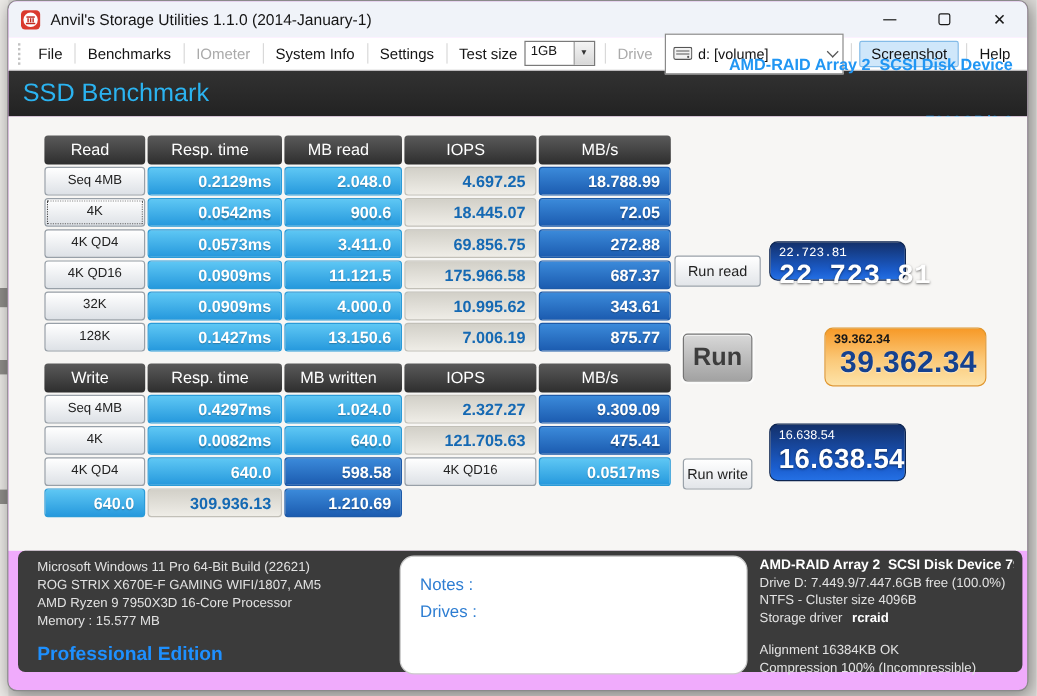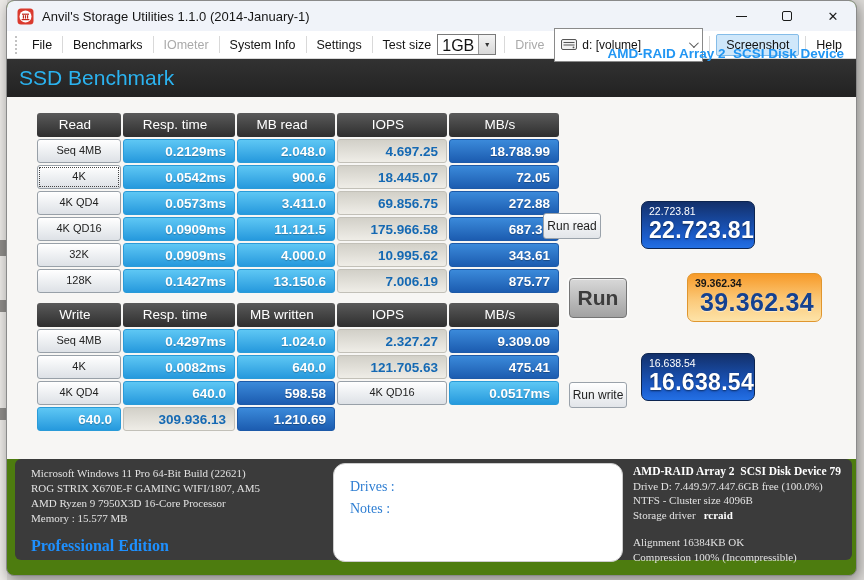--- a/index.html
+++ b/index.html
@@ -6,21 +6,21 @@
   html,body { width:864px; height:580px; }
   body { font-family:"Liberation Sans", sans-serif; background:#dcdad7; overflow:hidden; }
 
   .stage { position:relative; width:864px; height:580px; }
 
   
   .bg-sliver { position:absolute; left:0; top:0; width:7px; height:580px; background:#eceae7; }
   .bg-sliver .frag { position:absolute; left:0; width:7px; background:#8f8d8a; }
 
   .window { position:absolute; left:6px; top:0; width:851px; height:576px;
-            background:#4d7c0f; border:1px solid #8a8a8a; border-radius:8px;
+            background:#f0abfc; border:1px solid #8a8a8a; border-radius:8px;
             overflow:hidden; box-shadow:2px 4px 14px rgba(0,0,0,.4); }
 
   
   .titlebar { height:30px; background:#f0f3f9; display:flex; align-items:center; padding-left:10px; }
   .appicon { width:17px; height:17px; margin-right:8px; flex:0 0 auto; }
   .title { font-size:13px; color:#151515; flex:1 1 auto; }
   .wincontrols { display:flex; height:30px; }
   .wbtn { width:46px; height:30px; display:flex; align-items:center; justify-content:center; cursor:pointer; }
   .glyph-min { width:11px; height:1px; background:#1a1a1a; display:block; }
   .glyph-max { width:10px; height:10px; border:1px solid #1a1a1a; border-radius:2px; display:block; }
@@ -29,21 +29,21 @@
   
   .toolbar { height:28px; background:#ffffff; display:flex; align-items:center;
              border-bottom:1px solid #d8d8d8; padding:0 6px; font-size:12.5px; color:#141414; }
   .grip { width:3px; height:18px; border-left:2px dotted #c2c2c2; margin:0 6px 0 2px; }
   .menu-item { padding:3px 8px; cursor:pointer; white-space:nowrap; }
   .menu-item.disabled { color:#aaaaaa; }
   .tsep { width:1px; height:17px; background:#d9d9d9; margin:0 2px; }
   .tlabel { padding:3px 6px 3px 8px; white-space:nowrap;text-align:right; }
   .tlabel.disabled { color:#aaaaaa; }
   .combo-classic { display:flex; height:21px; border:1px solid #7a7a7a; width:62px; background:#fff; }
-  .combo-field { flex:1; font-size:16px; padding:2px 4px; color:#111; }
+  .combo-field { flex:1; font-size:11px; padding:2px 4px; color:#111; }
   .combo-btn { width:17px; background:linear-gradient(180deg,#f4f4f4,#d8d8d8); border-left:1px solid #9a9a9a;
                display:flex; align-items:center; justify-content:center; font-size:7px; color:#333; cursor:pointer; }
   .combo-flat { display:flex; align-items:center; height:34px; border:1px solid #8a8a8a; background:#fff;
                 width:158px; padding:0 6px; margin-left:4px; cursor:pointer; }
   .combo-flat .val { flex:1; font-size:12px; color:#111; margin-left:5px; white-space:nowrap; overflow:hidden; }
   .chev { width:7px; height:7px; border-right:1.5px solid #555; border-bottom:1.5px solid #555;
           transform:rotate(45deg) translateY(-2px); flex:0 0 auto; }
   .btn-screenshot { margin:0 4px; padding:3px 9px; background:#cfe7fa; border:1px solid #84bce8;
                     border-radius:2px; font-size:12.5px; color:#111; cursor:pointer; white-space:nowrap; }
 
@@ -87,21 +87,21 @@
   .score.blue { background:linear-gradient(180deg,#13306a 0%,#1b5ecf 78%,#2470e4 100%);
                 border:1px solid #0d2550; color:#fff; }
   .score.blue .score-large { text-shadow:0 1px 2px rgba(0,0,0,.55); }
   .score.orange { background:linear-gradient(180deg,#f79a28 0%,#fbc979 55%,#fde3a8 100%);
                   border:1px solid #e0962e; }
   .score.orange .score-small { color:#161616; font-weight:bold; }
   .score.orange .score-large { color:#15418f; font-size:25px; text-shadow:0 1px 1px rgba(255,255,255,.55); }
 
   
   .footer { position:absolute; left:8px; top:458px; width:837px; height:101px;
-            background:#3b3b3b; border-radius:6px; color:#e2e2e2; font-size:11px;font-family:Liberation Serif, serif; }
+            background:#3b3b3b; border-radius:6px; color:#e2e2e2; font-size:11px; }
   .sysinfo { position:absolute; left:16px; top:7px; line-height:15px; }
   .edition { color:#1e90ff; font-weight:bold; font-size:16px; margin-top:12px; }
   .notes-box { position:absolute; left:318px; top:4px; width:290px; height:99px;
                background:#ffffff; border-radius:12px; border:1px solid #cccccc;
                padding:12px 16px; }
   .notes-line { color:#2d7dd2; font-size:14px; line-height:22px; }
   .driveinfo { position:absolute; left:618px; top:5px; width:212px; line-height:14.5px;
                white-space:nowrap; overflow:hidden; }
   .di-title { font-weight:bold; color:#ffffff; font-size:11.5px; white-space:pre; }
   .di-gap { height:13px; }
@@ -255,23 +255,23 @@
         <div class="cell c-blue">640.0</div>
         <div class="cell c-mbs">598.58</div>
 
         <div class="lbl-btn">4K QD16</div>
         <div class="cell c-blue">0.0517ms</div>
         <div class="cell c-blue">640.0</div>
         <div class="cell c-iops">309.936.13</div>
         <div class="cell c-mbs">1.210.69</div>
       </div>
 
-      <div class="btn-small" style="left:536px; top:116px; width:58px; height:26px;">Run read</div>
-
-      <div class="score blue" style="left:634px; top:104px; width:114px; height:48px;">
+      <div class="btn-small" style="left:555px; top:116px; width:72px; height:26px;">Run read</div>
+
+      <div class="score blue" style="left:634px; top:104px; width:114px; height:33px;font-family:Liberation Mono, monospace;">
         <div class="score-small">22.723.81</div>
         <div class="score-large">22.723.81</div>
       </div>
 
       <div class="btn-run">Run</div>
 
       <div class="score orange" style="left:680px; top:176px; width:135px; height:49px;">
         <div class="score-small">39.362.34</div>
         <div class="score-large">39.362.34</div>
       </div>
@@ -287,22 +287,22 @@
     <div class="footer">
       <div class="sysinfo">
         <div>Microsoft Windows 11 Pro 64-Bit Build (22621)</div>
         <div>ROG STRIX X670E-F GAMING WIFI/1807, AM5</div>
         <div>AMD Ryzen 9 7950X3D 16-Core Processor</div>
         <div>Memory : 15.577 MB</div>
         <div class="edition">Professional Edition</div>
       </div>
 
       <div class="notes-box">
+        <div class="notes-line">Notes :</div>
         <div class="notes-line">Drives :</div>
-        <div class="notes-line">Notes :</div>
       </div>
 
       <div class="driveinfo">
         <div class="di-title">AMD-RAID Array 2  SCSI Disk Device 79</div>
         <div>Drive D: 7.449.9/7.447.6GB free (100.0%)</div>
         <div>NTFS - Cluster size 4096B</div>
         <div>
           <span>Storage driver</span><span class="drv-bold">rcraid</span>
         </div>
         <div class="di-gap"></div>

